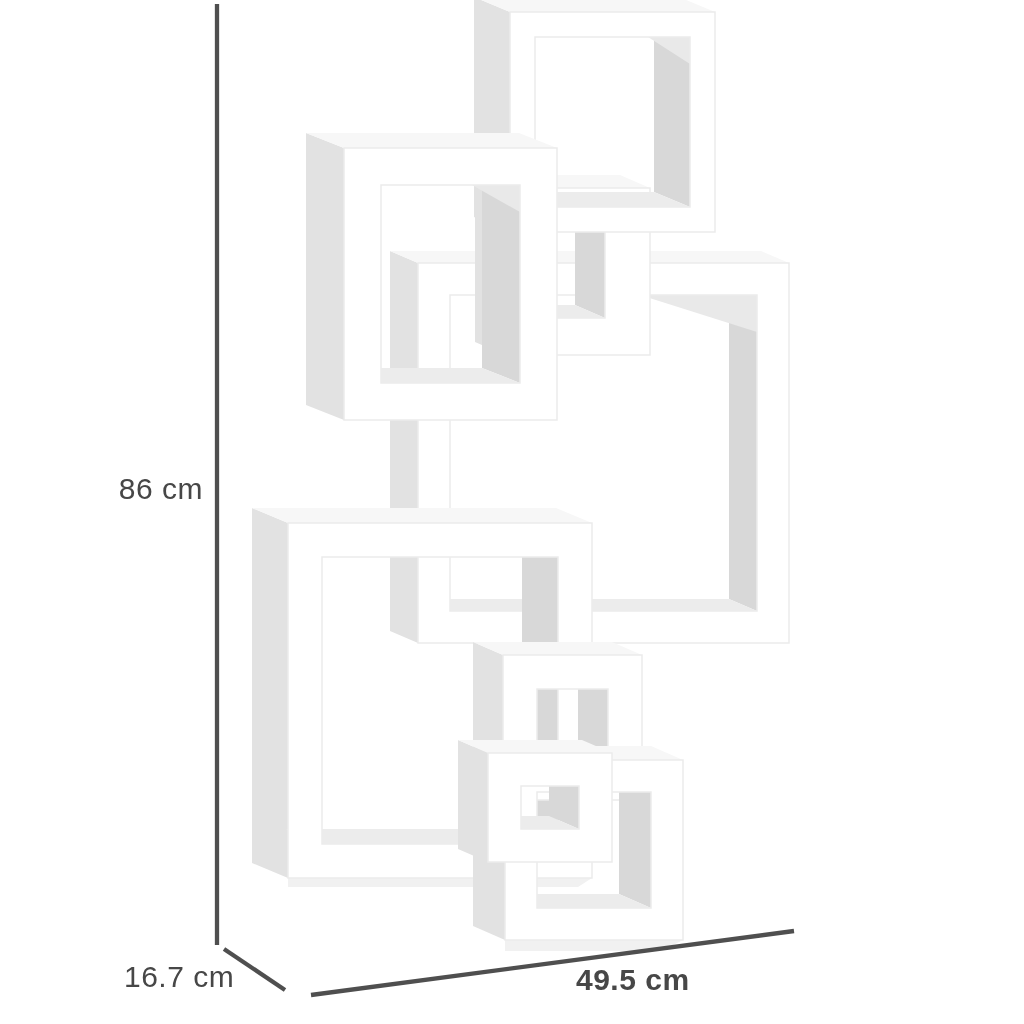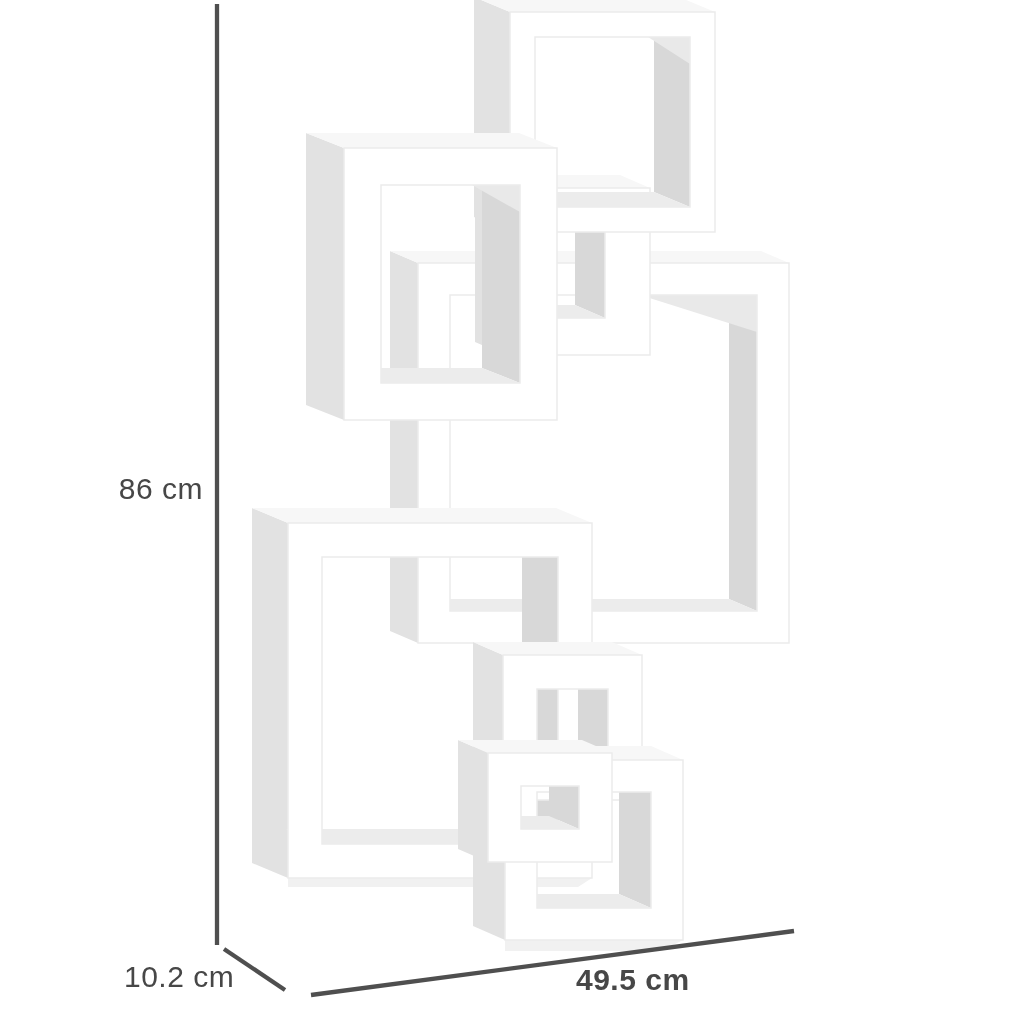--- a/index.html
+++ b/index.html
@@ -118,16 +118,16 @@
       <path class="face-front" fill-rule="evenodd" d="M488,753 H612 V862 H488 Z M521,786 H579 V829 H521 Z"></path>
     </g>
 
     <line class="dim-line" x1="217" y1="4" x2="217" y2="945"></line>
     <line class="dim-line" x1="224" y1="949" x2="285" y2="990"></line>
     <line class="dim-line" x1="311" y1="995" x2="794" y2="931"></line>
   </svg>
 
   <span class="dim-label height">86 cm</span>
 
-  <span class="dim-label depth">10.2 cm</span>
+  <span class="dim-label depth">16.7 cm</span>
 
   <span class="dim-label width">49.5 cm</span>
 </div>
 
 </body></html>

